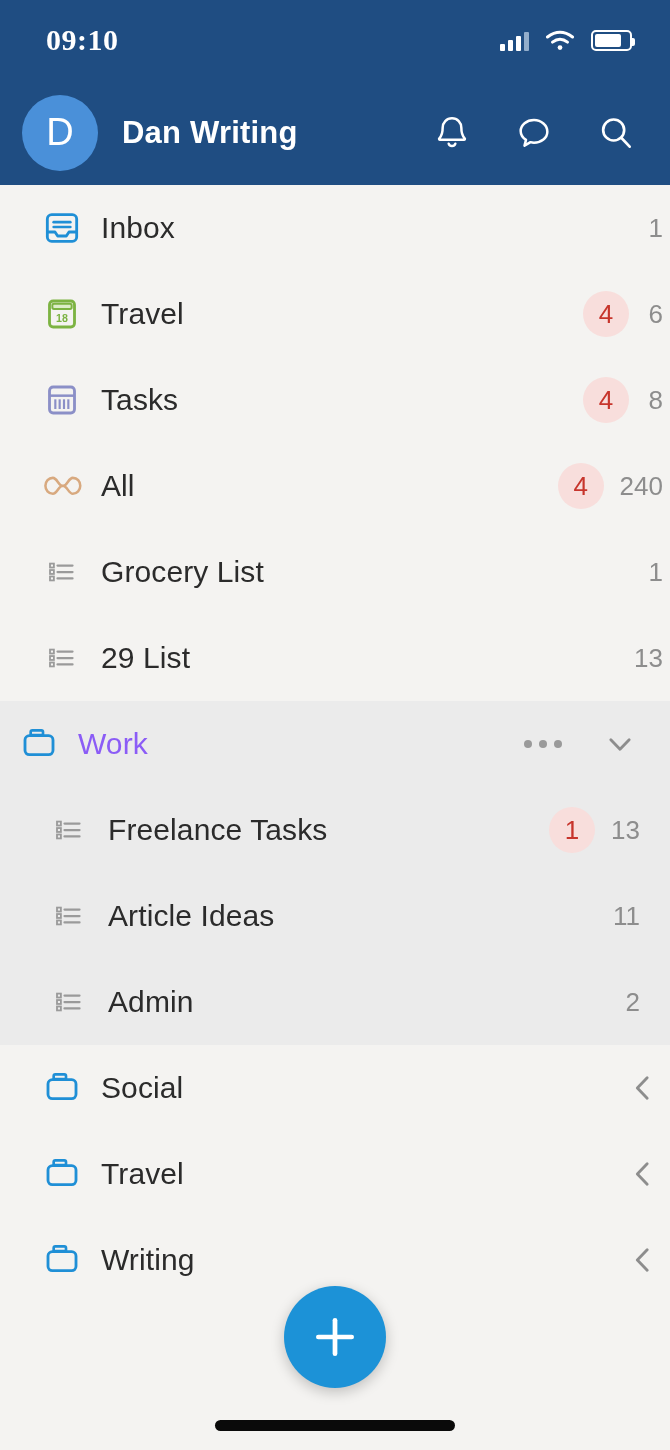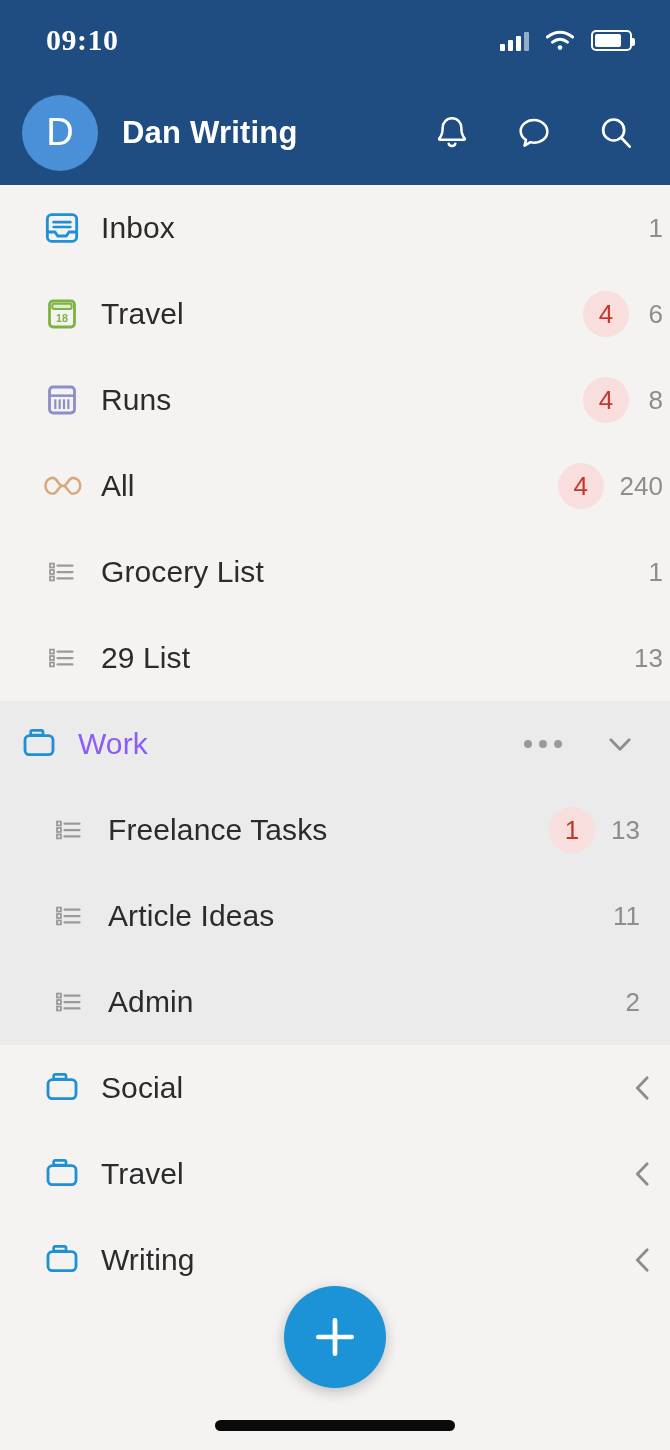--- a/index.html
+++ b/index.html
@@ -173,21 +173,21 @@
       <div class="ic">
         <svg viewBox="0 0 24 24" width="40" height="40">
           <rect x="4.5" y="4.2" width="15" height="15.6" rx="2.2" fill="none" stroke="#8b8fc7" stroke-width="1.7"></rect>
           <line x1="4.5" y1="9.4" x2="19.5" y2="9.4" stroke="#8b8fc7" stroke-width="1.5"></line>
           <line x1="8" y1="11.6" x2="8" y2="17.4" stroke="#8b8fc7" stroke-width="1.3"></line>
           <line x1="10.6" y1="11.6" x2="10.6" y2="17.4" stroke="#8b8fc7" stroke-width="1.3"></line>
           <line x1="13.2" y1="11.6" x2="13.2" y2="17.4" stroke="#8b8fc7" stroke-width="1.3"></line>
           <line x1="15.8" y1="11.6" x2="15.8" y2="17.4" stroke="#8b8fc7" stroke-width="1.3"></line>
         </svg>
       </div>
-      <div class="lbl">Runs</div>
+      <div class="lbl">Tasks</div>
       <div class="right">
         <div class="badge">4</div>
         <div class="count">8</div>
       </div>
     </div>
 
     <div class="row">
       <div class="ic">
         <svg viewBox="0 0 26 18" width="44" height="32">
           <path d="M7.6 4.2c2.6 0 3.3 4.8 5.9 4.8s3.3-4.8 5.9-4.8 4.4 2.1 4.4 4.7-1.9 4.7-4.4 4.7-3.3-4.7-5.9-4.7-3.3 4.7-5.9 4.7S3.2 11.5 3.2 8.9 5.1 4.2 7.6 4.2z" fill="none" stroke="#d8a97f" stroke-width="1.5"></path>

